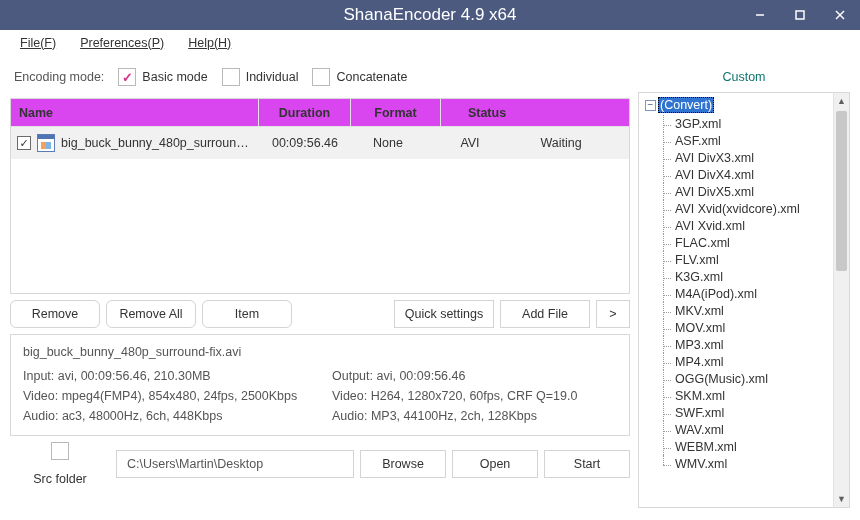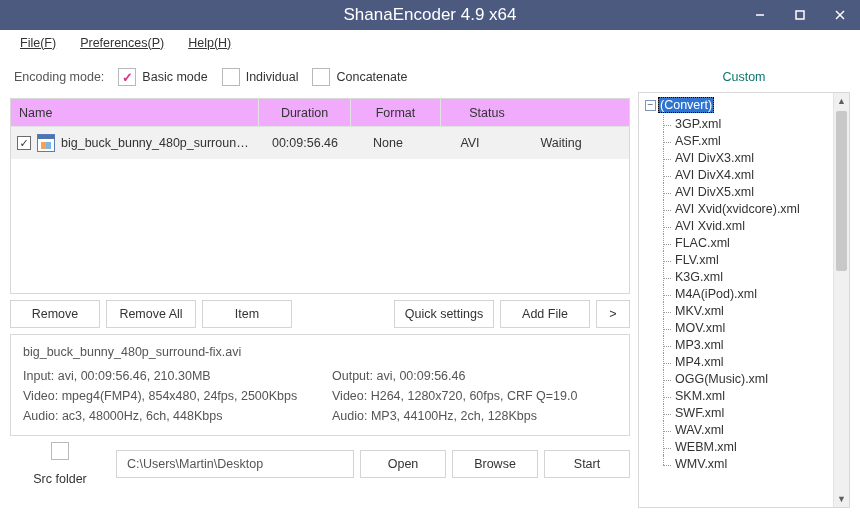--- a/index.html
+++ b/index.html
@@ -24,21 +24,21 @@
   .right { width:212px; display:flex; flex-direction:column; }
 
   .modebar { height:30px; display:flex; align-items:center; gap:14px; padding:0 4px; }
   .modebar .lbl { color:#555; }
   .check { width:18px; height:18px; border:1px solid #b9b9b9; display:inline-flex; align-items:center; justify-content:center; background:#fff; }
   .check.on::after { content:"✓"; color:#d63384; font-weight:bold; font-size:13px; line-height:1; }
   .opt { display:flex; align-items:center; gap:6px; }
 
   
   .filetable { border:1px solid #d8d8d8; height:196px; background:#fff; display:flex; flex-direction:column; }
-  .ft-head { display:flex; height:28px; border-bottom:1px solid #e2e2e2; background:#f0abfc; }
+  .ft-head { display:flex; height:28px; border-bottom:1px solid #e2e2e2; background:#d946ef;font-weight:bold; }
   .ft-head .col { display:flex; align-items:center; justify-content:center; border-right:1px solid #e2e2e2; font-size:12.5px; color:#333; }
   .ft-head .col.name { justify-content:flex-start; padding-left:8px; }
   .ft-head .col:last-child { border-right:none; }
   .ft-body { flex:1; overflow:hidden; }
   .ft-row { display:flex; height:32px; align-items:center; background:#f1f1f1; }
   .ft-row .cell { display:flex; align-items:center; justify-content:center; color:#333; }
   .ft-row .cell.name { justify-content:flex-start; padding-left:6px; gap:6px; overflow:hidden; white-space:nowrap; }
   .rowcheck { width:14px; height:14px; border:1px solid #6b6b6b; display:inline-flex; align-items:center; justify-content:center; background:#fff; }
   .rowcheck.on::after { content:"✓"; font-size:11px; line-height:1; }
   .file-icon { width:18px; height:18px; border:1px solid #5a7cb8; background:#fff; position:relative; display:inline-block; }
@@ -46,21 +46,21 @@
   .file-icon::after { content:""; position:absolute; left:3px; top:7px; width:10px; height:7px; background:linear-gradient(90deg,#f5a15a 50%,#7bb7e6 50%); }
   .c-name { width:248px; }
   .c-dur  { width:92px; }
   .c-sub  { width:74px; }
   .c-fmt  { width:90px; }
   .c-stat { width:92px; }
 
   
   .btnrow { display:flex; gap:6px; }
   .btn { height:28px; border:1px solid #d4d4d4; background:#fff; display:flex; align-items:center; justify-content:center; font-size:12.5px; color:#333; flex:none; }
-  .btn.w-remove, .btn.w-removeall, .btn.w-item { width:90px; }
+  .btn.w-remove, .btn.w-removeall, .btn.w-item { width:90px;border-radius:6px; }
   .btn.w-quick { width:100px; }
   .btn.w-add { width:90px; }
   .btn.w-arrow { width:34px; }
   .btnrow .spacer { flex:1; }
 
   
   .detail { border:1px solid #d8d8d8; padding:10px 12px 12px 12px; display:flex; flex-direction:column; gap:10px; color:#555; }
   .detail .fname { color:#555; }
   .detail .cols { display:flex; gap:24px; }
   .detail .col { flex:1; display:flex; flex-direction:column; gap:6px; }
@@ -190,22 +190,22 @@
     </div>
 
     <div class="bottomrow">
       <div class="srcwrap">
         <span class="check"></span>
         <span>Src folder</span>
       </div>
       <div class="pathbox">
         <span>C:\Users\Martin\Desktop</span>
       </div>
+      <div class="btn w-browse">Browse</div>
       <div class="btn w-open">Open</div>
-      <div class="btn w-browse">Browse</div>
       <div class="btn w-start">Start</div>
     </div>
 
   </div>
 
   <div class="right">
     <div class="customlink">Custom</div>
     <div class="treewrap">
       <div class="tree">
         <div class="root">

